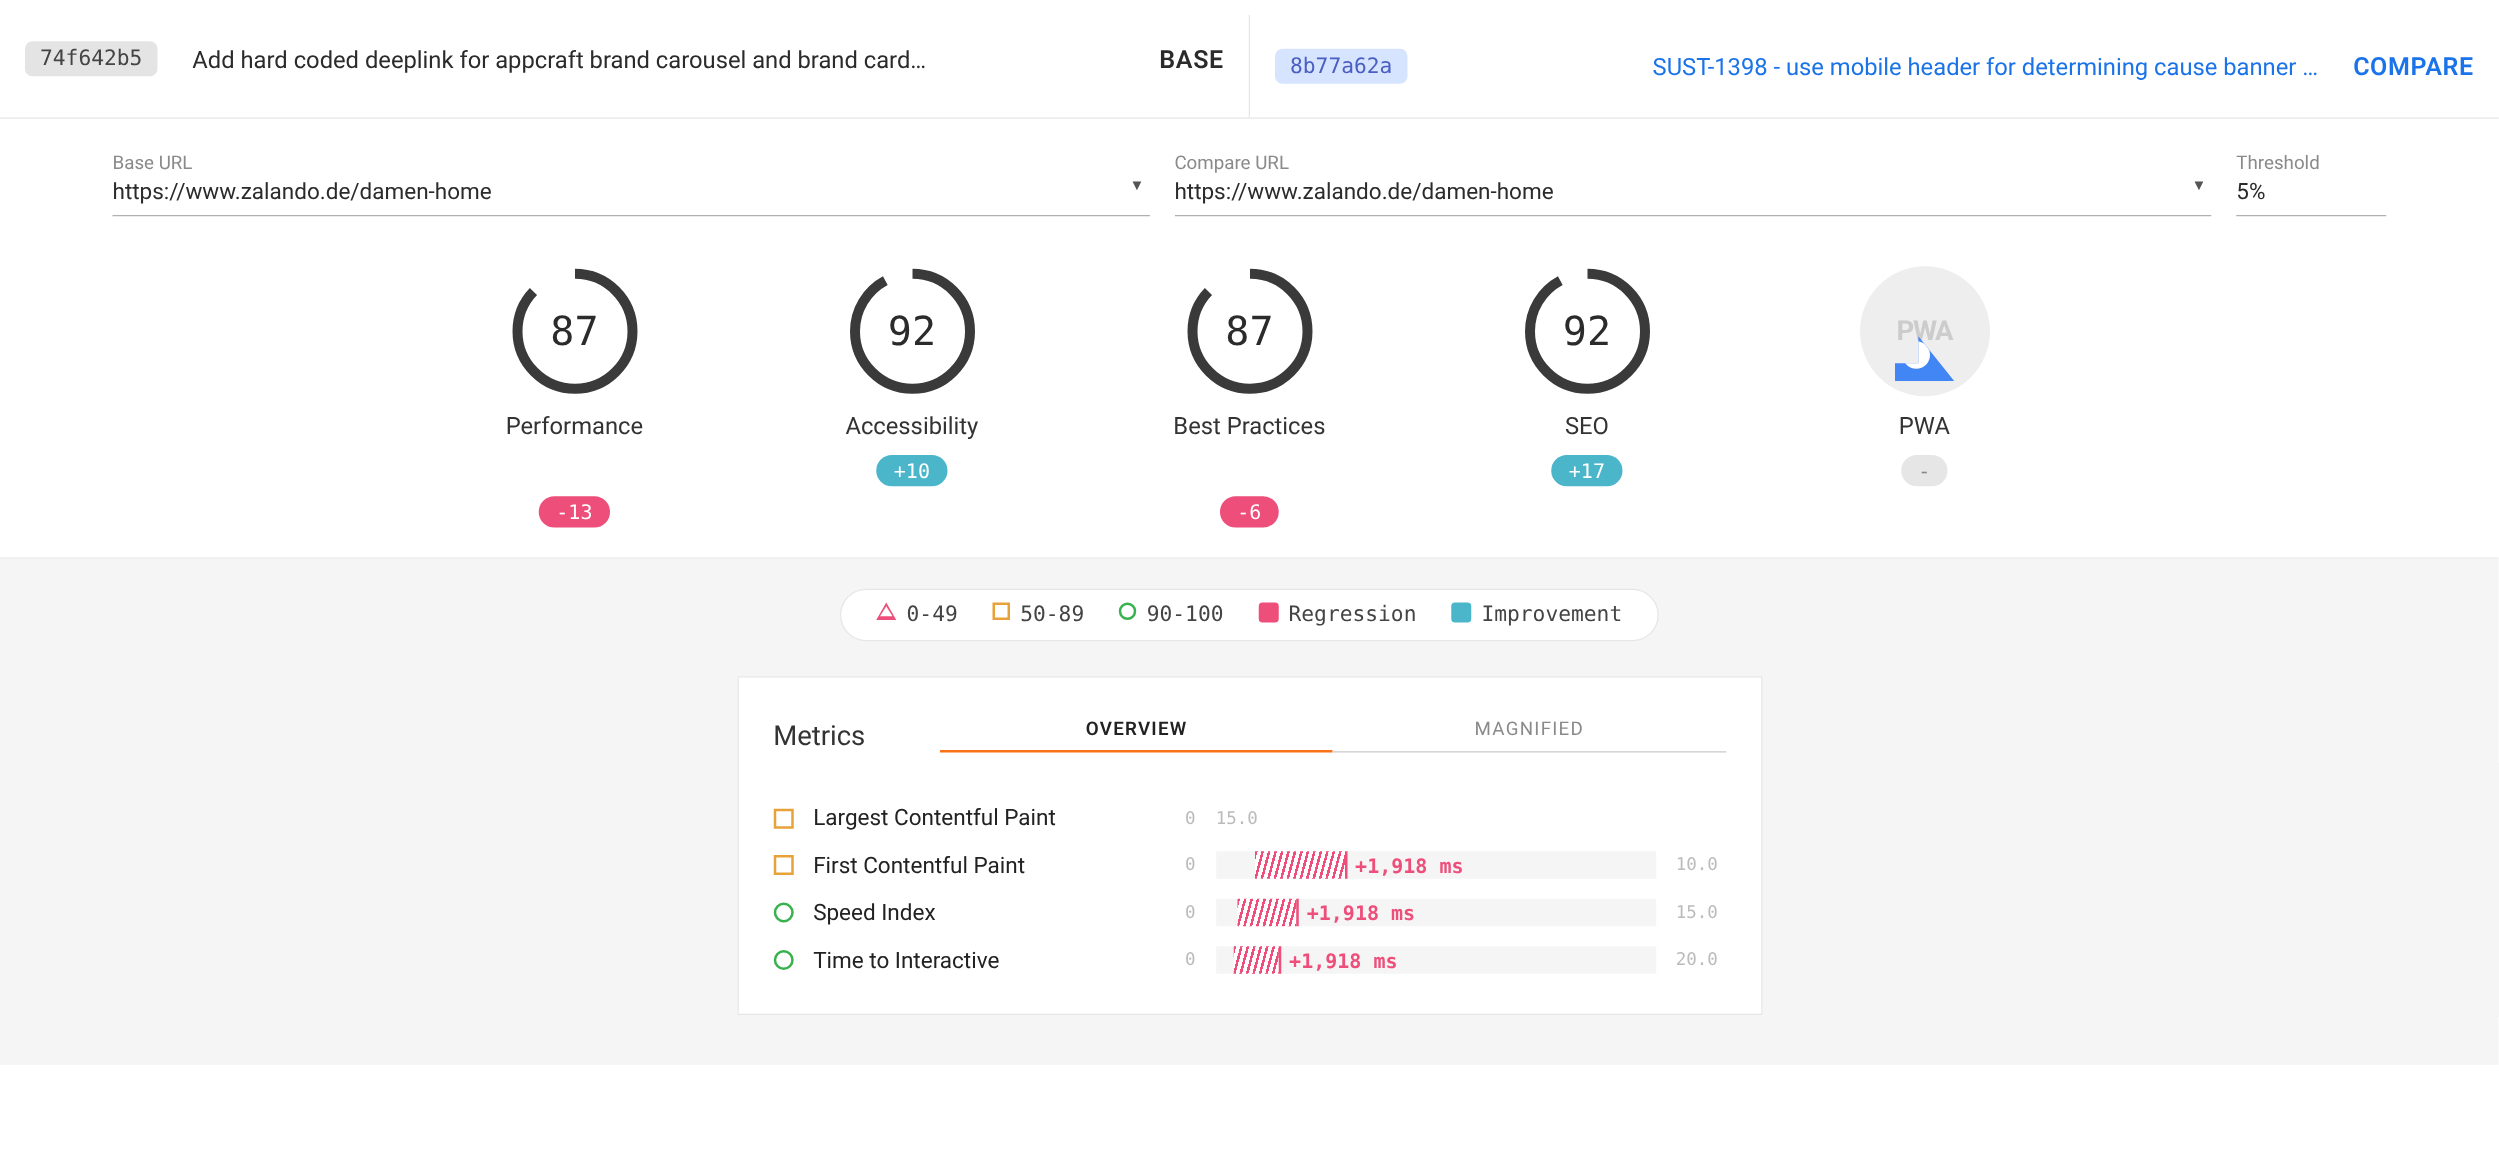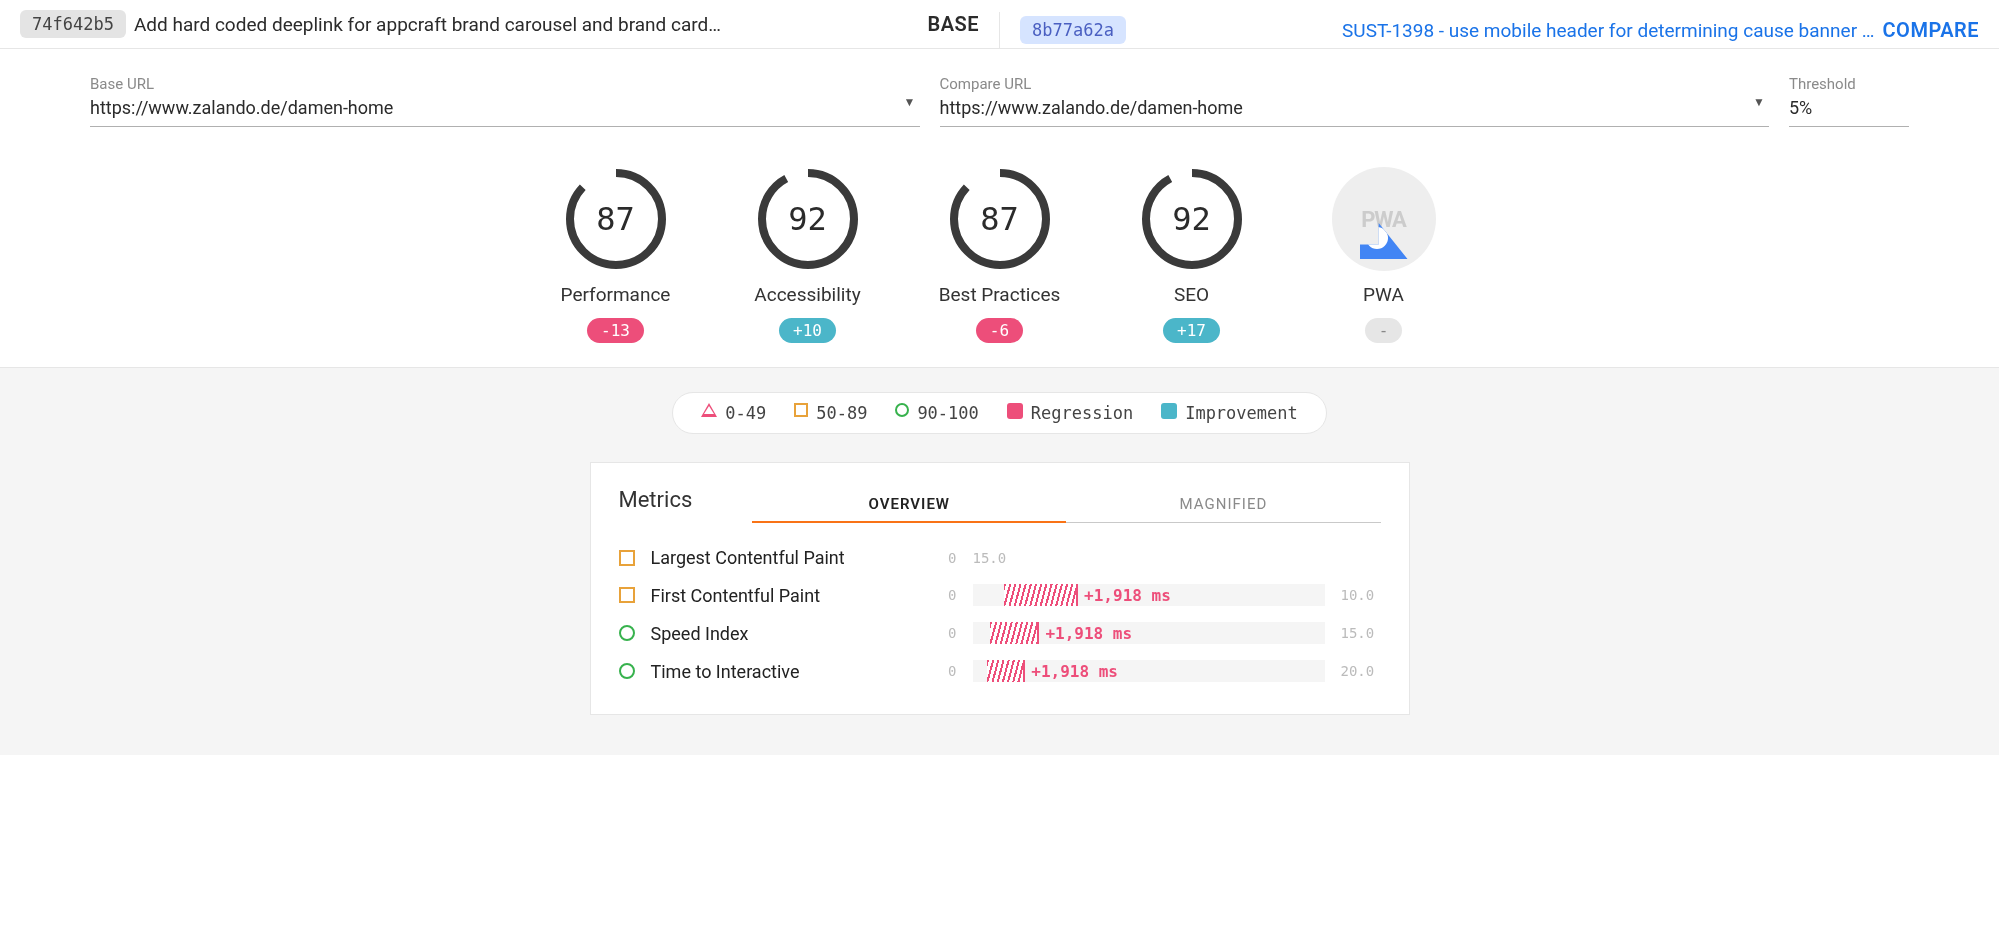--- a/index.html
+++ b/index.html
@@ -28,22 +28,22 @@
 
   
   .header {
     display: flex;
     border-bottom: 1px solid var(--gray-200);
   }
   .header-half {
     flex: 1;
     display: flex;
     align-items: center;
-    gap: 8px;
-    padding: 4px 20px;
+    gap: 28px;
+    padding: 27px 20px;
     min-width: 0;
   }
   .header-half + .header-half { border-left: 1px solid var(--gray-200); margin-top: 12px; }
   .commit-chip {
     font-family: var(--mono);
     background: #e4e4e4;
     padding: 4px 12px;
     border-radius: 6px;
     font-size: 17px;
     color: #444;
@@ -94,21 +94,21 @@
     right: 4px;
     top: 20px;
     font-size: 12px;
     color: #555;
   }
 
   
   .gauges {
     display: flex;
     justify-content: center;
-    gap: 42px;
+    gap: 120px;
     padding: 30px 0 24px;
     border-bottom: 1px solid var(--gray-200);
   }
   .gauge {
     display: flex;
     flex-direction: column;
     align-items: center;
     gap: 12px;
     width: 150px;
   }
@@ -130,21 +130,21 @@
     font-family: var(--mono);
   }
   .gauge-label { font-size: 19px; color: #333; }
   .delta-pill {
     font-family: var(--mono);
     color: #fff;
     padding: 3px 14px;
     border-radius: 999px;
     font-size: 16px;
   }
-  .delta-pill.neg { background: var(--pink); }
+  .delta-pill.neg { background: var(--pink); margin-top: 33px; }
   .delta-pill.pos { background: var(--teal); }
   .delta-pill.none { background: var(--gray-200); color: #888; }
   .pwa-badge {
     width: 104px; height: 104px;
     border-radius: 50%;
     background: #eee;
     display: flex;
     align-items: center;
     justify-content: center;
     position: relative;
@@ -206,23 +206,23 @@
   
   .metrics-panel {
     width: 820px;
     margin: 0 auto;
     background:#fff;
     border:1px solid var(--gray-200);
     padding: 24px 28px;
   }
   .metrics-head {
     display:flex;
-    align-items:flex-start;
+    align-items:flex-end;
     gap: 60px;
-    margin-bottom: 16px;
+    margin-bottom: 34px;
   }
   .metrics-title { font-size: 22px; color:#333; flex:0 0 auto; }
   .metrics-tabs { flex:1; display:flex; }
   .metrics-tab {
     flex:1;
     text-align:center;
     font-size:15px;
     letter-spacing:1px;
     padding: 8px 0;
     border-bottom: 1px solid var(--gray-300);

